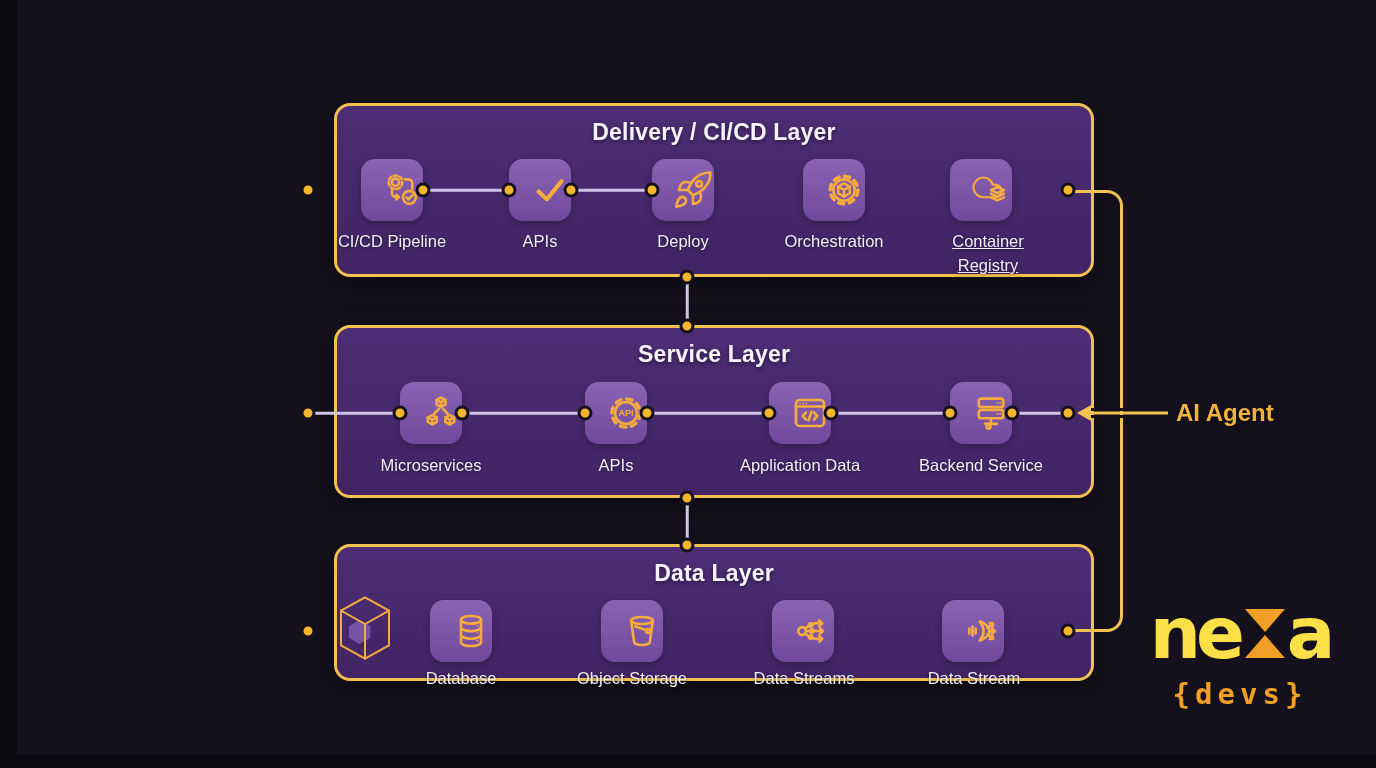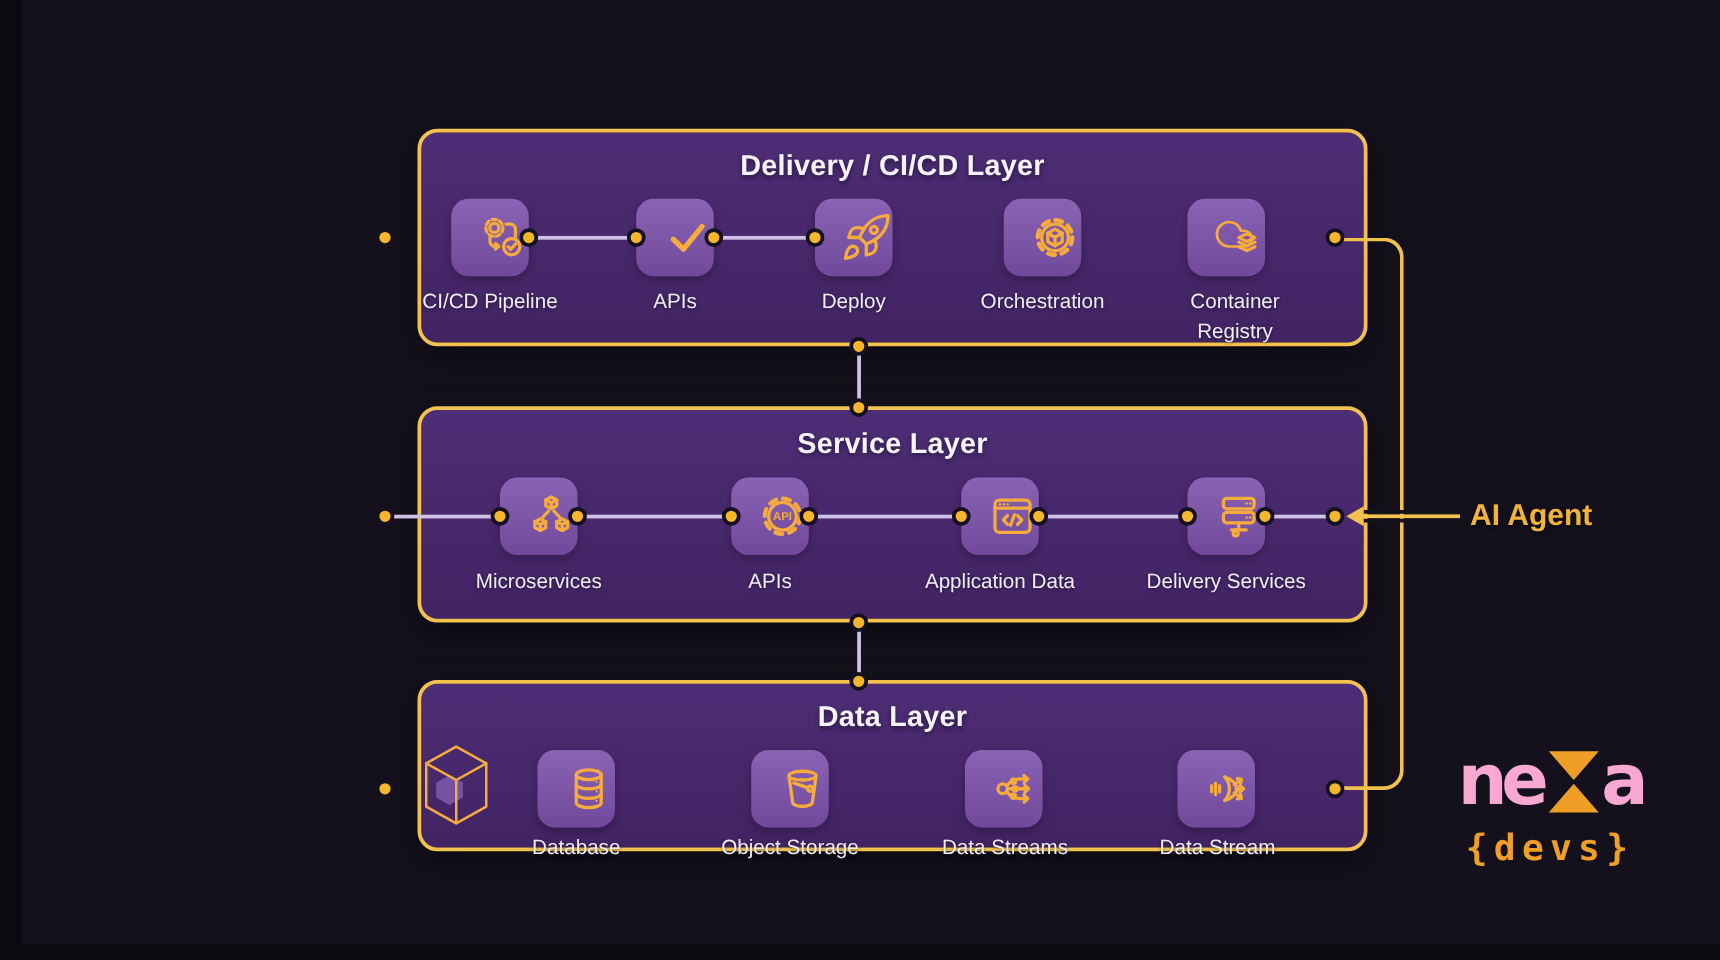--- a/index.html
+++ b/index.html
@@ -32,21 +32,21 @@
     box-shadow:0 3px 8px rgba(0,0,0,.25);
     z-index:2; display:flex; align-items:center; justify-content:flex-end;
   }
   .tile svg { width:42px; height:42px; display:block; }
   .hero-icon { position:absolute; z-index:2; }
   .item-label {
     position:absolute; transform:translateX(-50%); width:160px; text-align:center;
     color:#f1edf7; font-size:16.5px; line-height:24px;
     text-shadow:0 1px 3px rgba(0,0,0,.5); z-index:3;
   }
-  .item-label.narrow { width:104px; }
+  .item-label.narrow { width:104px;text-decoration:underline; }
 
   .hline { position:absolute; height:2.5px; background:#cfc2e6; transform:translateY(-50%); z-index:2; }
   .vline { position:absolute; width:2.5px; background:#cfc2e6; transform:translateX(-50%); z-index:2; }
 
   .dot {
     position:absolute; width:15px; height:15px; border-radius:50%;
     background:#f6b62c; border:3.5px solid #161120;
     transform:translate(-50%,-50%); z-index:5;
   }
 
@@ -67,22 +67,22 @@
   }
   .agent-label {
     position:absolute; left:1176px; top:413px; transform:translateY(-50%);
     font-size:24px; font-weight:700; color:#f2b33d;
     text-shadow:0 2px 4px rgba(0,0,0,.5); z-index:6;
   }
 
   .logo { position:absolute; left:1134px; top:597px; width:212px; text-align:center; z-index:2; }
   .logo-word {
     display:flex; align-items:center; justify-content:center;
-    font-family:"DejaVu Sans", sans-serif; font-size:56px; font-weight:800;
-    letter-spacing:-5px; line-height:1; color:#f9a8d4;
+    font-family:"DejaVu Sans", sans-serif; font-size:72px; font-weight:800;
+    letter-spacing:-5px; line-height:1; color:#fde047;
   }
   .logo-x { display:inline-flex; flex-direction:column; align-items:center; gap:3px; margin:0 2px 0 5px; }
   .tri-down { width:0; height:0; border-left:20px solid transparent; border-right:20px solid transparent; border-top:23px solid #f09f26; }
   .tri-up   { width:0; height:0; border-left:20px solid transparent; border-right:20px solid transparent; border-bottom:23px solid #f09f26; }
   .logo-sub {
     margin-top:8px; font-family:"DejaVu Sans Mono", monospace;
     font-size:29px; font-weight:700; letter-spacing:5px; color:#f09f26;
   }
 
   .icon-svg { fill:none; stroke:#f6ab3d; stroke-width:1.5; stroke-linecap:round; stroke-linejoin:round; }
@@ -250,21 +250,21 @@
 
   <div class="item-label" style="left:392px;top:229px">CI/CD Pipeline</div>
   <div class="item-label" style="left:540px;top:229px">APIs</div>
   <div class="item-label" style="left:683px;top:229px">Deploy</div>
   <div class="item-label" style="left:834px;top:229px">Orchestration</div>
   <div class="item-label narrow" style="left:988px;top:229px">Container Registry</div>
 
   <div class="item-label" style="left:431px;top:453px">Microservices</div>
   <div class="item-label" style="left:616px;top:453px">APIs</div>
   <div class="item-label" style="left:800px;top:453px">Application Data</div>
-  <div class="item-label" style="left:981px;top:453px">Delivery Services</div>
+  <div class="item-label" style="left:981px;top:453px">Backend Service</div>
 
   <div class="item-label" style="left:461px;top:666px">Database</div>
   <div class="item-label" style="left:632px;top:666px">Object Storage</div>
   <div class="item-label" style="left:804px;top:666px">Data Streams</div>
   <div class="item-label" style="left:974px;top:666px">Data Stream</div>
 
   <div class="hline" style="left:423px;top:190px;width:86px"></div>
   <div class="hline" style="left:571px;top:190px;width:81px"></div>
 
   <div class="hline" style="left:308px;top:413px;width:92px"></div>

